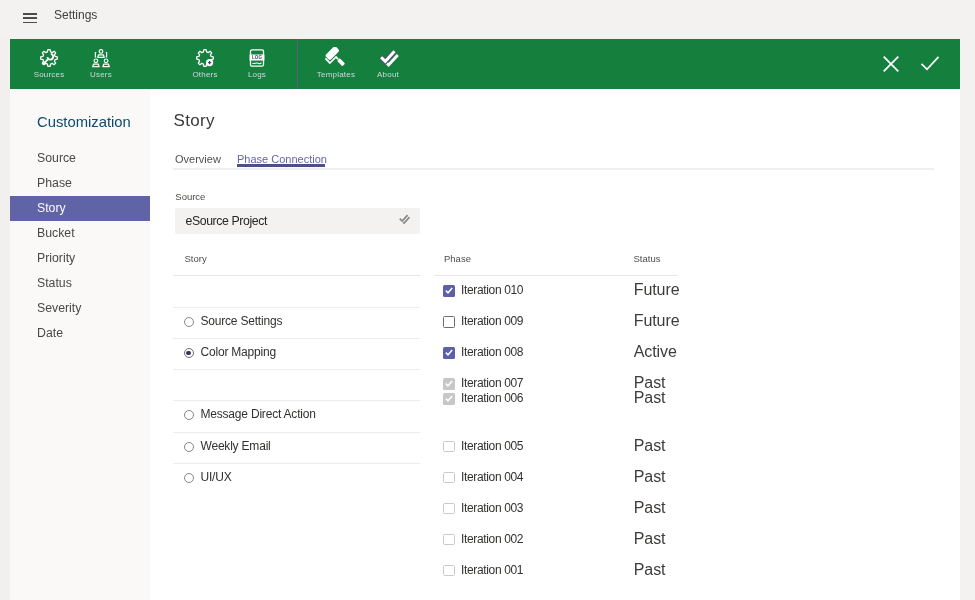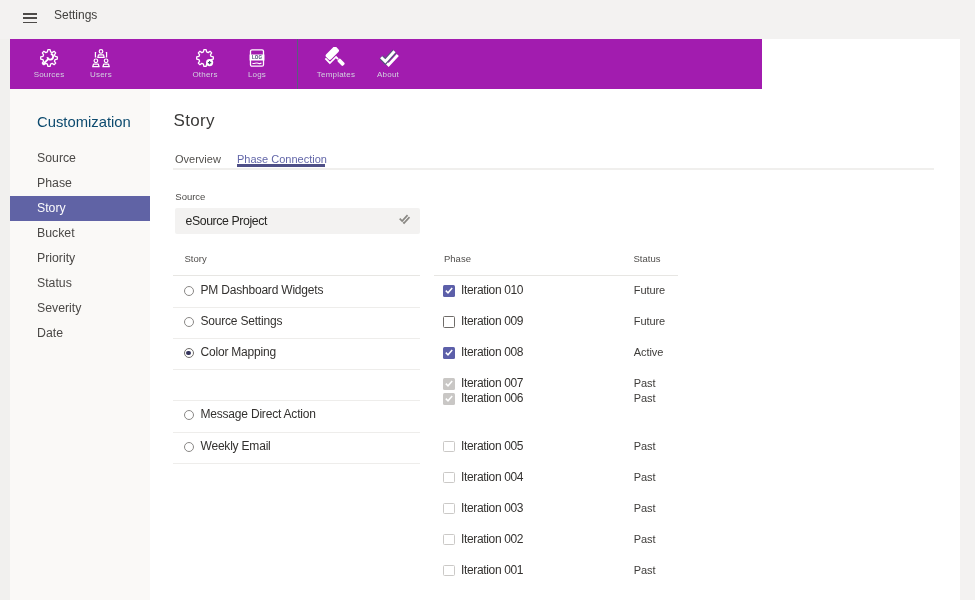--- a/index.html
+++ b/index.html
@@ -2,21 +2,21 @@
 <html><head><meta charset="utf-8"><style>
 *{margin:0;padding:0;box-sizing:border-box}
 html,body{width:975px;height:600px;overflow:hidden;background:#fff;
 font-family:"Liberation Sans",sans-serif;-webkit-font-smoothing:antialiased}
 .abs{position:absolute}
 #topband{left:0;top:0;width:975px;height:39px;background:#f3f2f1}
 #settings{left:54px;top:5px;font-size:12px;line-height:20px;color:#41403e}
 #burger div{position:absolute;left:23px;width:14px;height:1.7px;background:#4d4b49}
 #leftstrip{left:0;top:39px;width:10px;height:561px;background:#f1f0ee}
 #rightstrip{left:960px;top:39px;width:15px;height:561px;background:#f3f2f1}
-#bar{left:10px;top:39px;width:752px;height:50px;background:#a21caf}
+#bar{left:10px;top:39px;width:950px;height:50px;background:#15803d}
 .cell{position:absolute;top:0;width:52px;height:50px;text-align:center}
 .cell svg{position:absolute;left:50%;top:9px;transform:translateX(-50%)}
 .cell .lb{position:absolute;left:0;right:0;top:31px;line-height:9px;font-size:8px;color:#d3d3e0;letter-spacing:.2px}
 #cellCustom{background:#56577c}
 #cellCustom::after{content:"";position:absolute;left:0;right:0;bottom:0;height:4px;background:#d8d8e4}
 #cellCustom .lb{color:#f2f2f7}
 #bardiv{left:287px;top:0;width:1px;height:50px;background:#5b5c7e}
 #sidebar{left:10px;top:89px;width:140px;height:511px;background:#faf9f7}
 #cust{left:27px;top:24px;font-size:14.8px;line-height:18px;color:#0c4a6e}
 .nav{position:absolute;left:0;width:140px;height:25px;line-height:25px;font-size:12.3px;color:#4b4947;padding-left:27px}
@@ -40,21 +40,21 @@
 .radio.sel{border-color:#6f6d6a}
 .radio.sel::after{content:"";position:absolute;left:1.6px;top:1.6px;width:4.8px;height:4.8px;border-radius:50%;background:#34345c}
 .itext{position:absolute;left:50.5px;top:0;line-height:28px;font-size:12px;letter-spacing:-.2px;color:#33312f}
 .cb{position:absolute;left:293px;top:9px;width:11.5px;height:11.5px;border-radius:1.5px}
 .cb.on{background:#5c5fa9}
 .cb.off{border:1px solid #6f6c69;background:#fff}
 .cb.don{background:#c9c7c5}
 .cb.doff{border:1px solid #cbc9c7;background:#fff}
 .cb svg{position:absolute;left:0.5px;top:1px}
 .ptext{position:absolute;left:311px;top:0;line-height:28px;font-size:12px;letter-spacing:-.35px;color:#33312f}
-.stext{position:absolute;left:483.8px;top:0;line-height:28px;font-size:11px;letter-spacing:-.1px;color:#3e3c3a}
+.stext{position:absolute;left:483.8px;top:0;line-height:28px;font-size:16px;letter-spacing:-.1px;color:#3e3c3a}
 #xicon{left:872px;top:15.5px}
 #vicon{left:910px;top:15px}
 </style></head><body>
 <div class="abs" id="topband">
   <div id="burger">
       <div style="top:13.2px"></div>
       <div style="top:17.4px"></div>
       <div style="top:21.6px"></div>
     </div>
   <div class="abs" id="settings">Settings</div>
@@ -150,24 +150,20 @@
     <path d="M7.9,12.8 L12.1,17 L21.3,6.9" stroke="#8a8884" stroke-width="2.9"></path>
     <path d="M4.6,9.2 L8.8,13.4 L18,3.3" stroke="#f3f2f1" stroke-width="5.2"></path>
     <path d="M4.6,9.2 L8.8,13.4 L18,3.3" stroke="#8a8884" stroke-width="2.9"></path>
   </svg>
   <div class="colh" style="left:34.5px">Story</div>
   <div class="colh" style="left:294px">Phase</div>
   <div class="colh" style="left:483.5px">Status</div>
   <div class="hline" style="left:23px;width:247px"></div>
   <div class="hline" style="left:283.5px;width:244px"></div>
 
-  <div class="row" style="left:0;top:187px;width:280px">
-      <div class="radio"></div>
-      <div class="itext">PM Dashboard Widgets</div>
-    </div>
   <div class="sep" style="top:218px"></div>
   <div class="row" style="left:0;top:218px;width:280px">
       <div class="radio"></div>
       <div class="itext">Source Settings</div>
     </div>
   <div class="sep" style="top:249px"></div>
   <div class="row" style="left:0;top:249px;width:280px">
       <div class="radio sel"></div>
       <div class="itext">Color Mapping</div>
     </div>
@@ -176,20 +172,24 @@
   <div class="row" style="left:0;top:311px;width:280px">
       <div class="radio"></div>
       <div class="itext">Message Direct Action</div>
     </div>
   <div class="sep" style="top:342.5px"></div>
   <div class="row" style="left:0;top:342.5px;width:280px">
       <div class="radio"></div>
       <div class="itext">Weekly Email</div>
     </div>
   <div class="sep" style="top:373.5px"></div>
+  <div class="row" style="left:0;top:373.5px;width:280px">
+      <div class="radio"></div>
+      <div class="itext">UI/UX</div>
+    </div>
 
   <div class="row" style="left:0;top:187px;width:560px">
       <div class="cb on">
         <svg width="10" height="9" viewBox="0 0 10 9">
           <path d="M1.8,4.6 L4,6.8 L8.2,2" stroke="#fff" stroke-width="1.5" fill="none"></path>
         </svg>
       </div>
       <div class="ptext">Iteration 010</div>
       <div class="stext">Future</div>
     </div>

